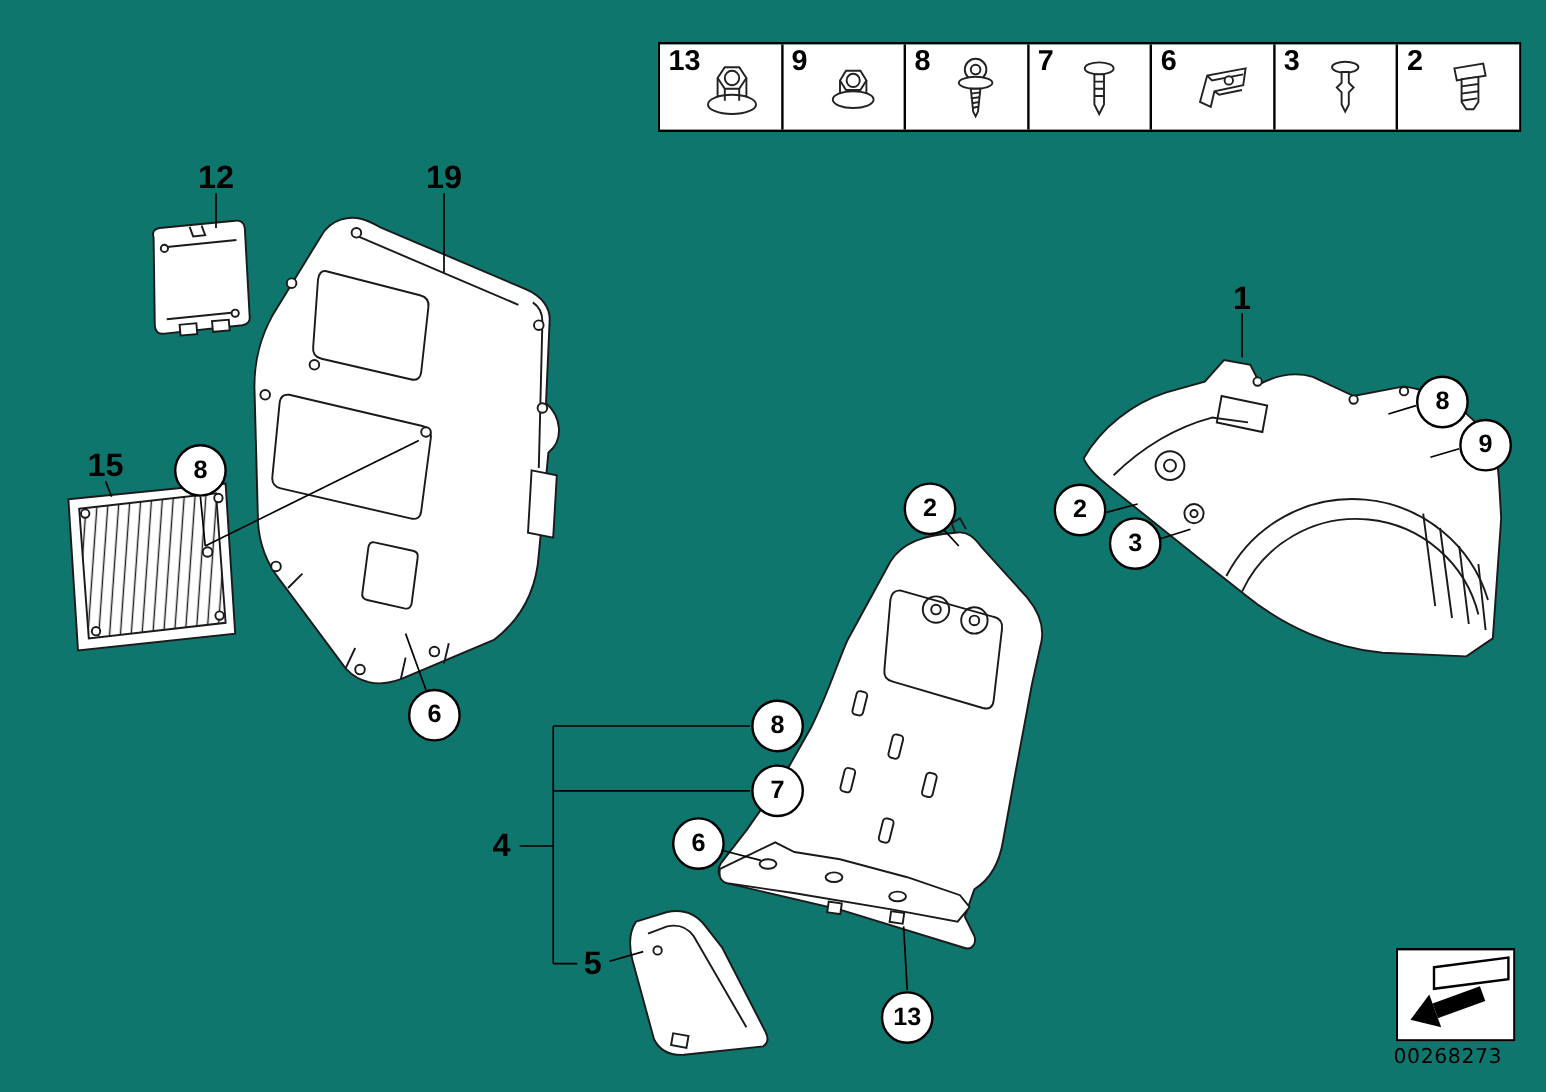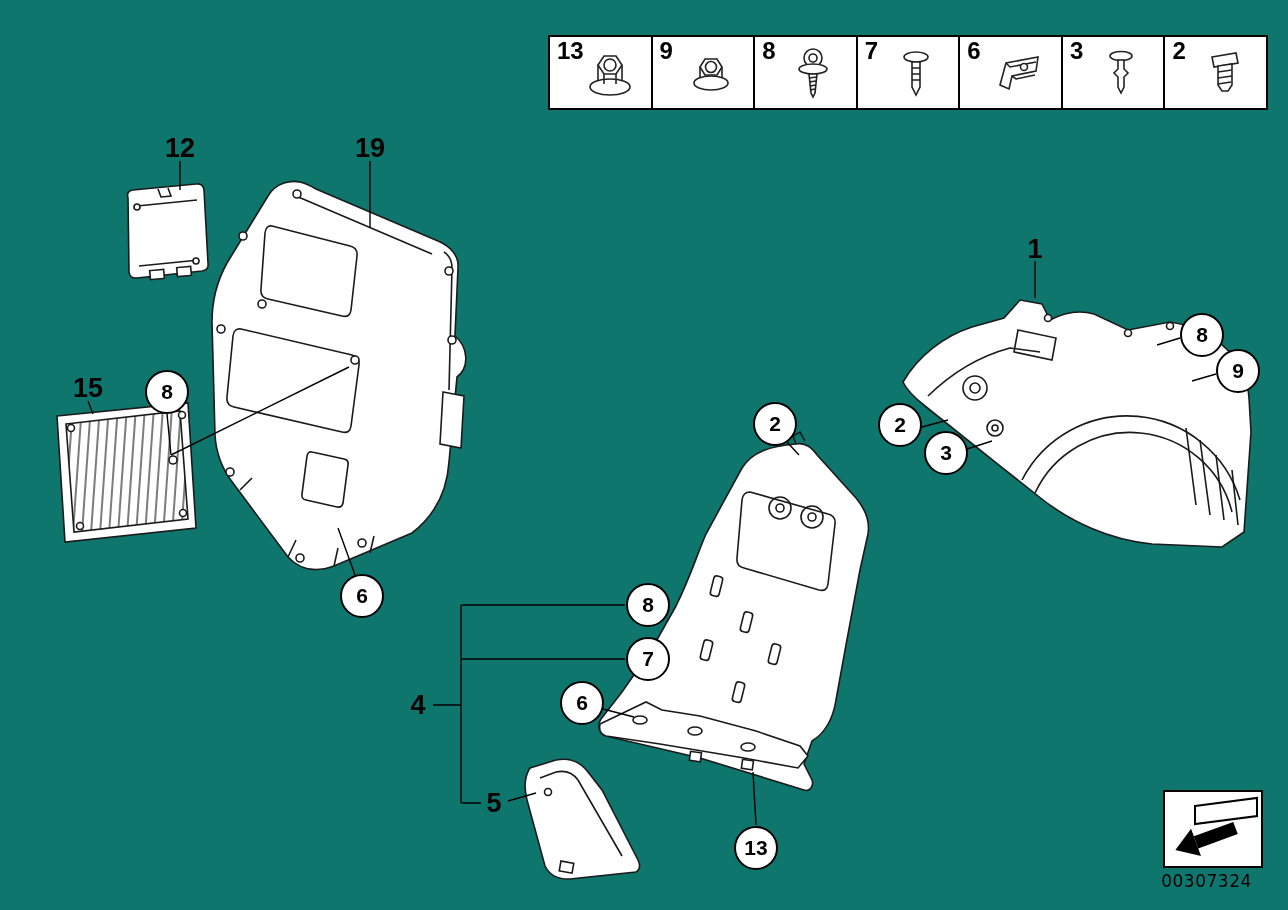--- a/index.html
+++ b/index.html
@@ -270,15 +270,15 @@
 
   <div class="footer-box">
     <svg width="92" height="70" viewBox="0 0 92 70">
       <polygon points="28,12 90,4 90,22 28,30" fill="#fff" stroke="#000" stroke-width="2"></polygon>
       <g transform="rotate(160 48 42)">
         <rect x="26" y="36" width="42" height="13" fill="#000"></rect>
         <polygon points="68,28 68,57 90,42.5" fill="#000"></polygon>
       </g>
     </svg>
   </div>
-  <div class="footer-num">00307324</div>
+  <div class="footer-num">00268273</div>
 
 </div>
 
 </body></html>

